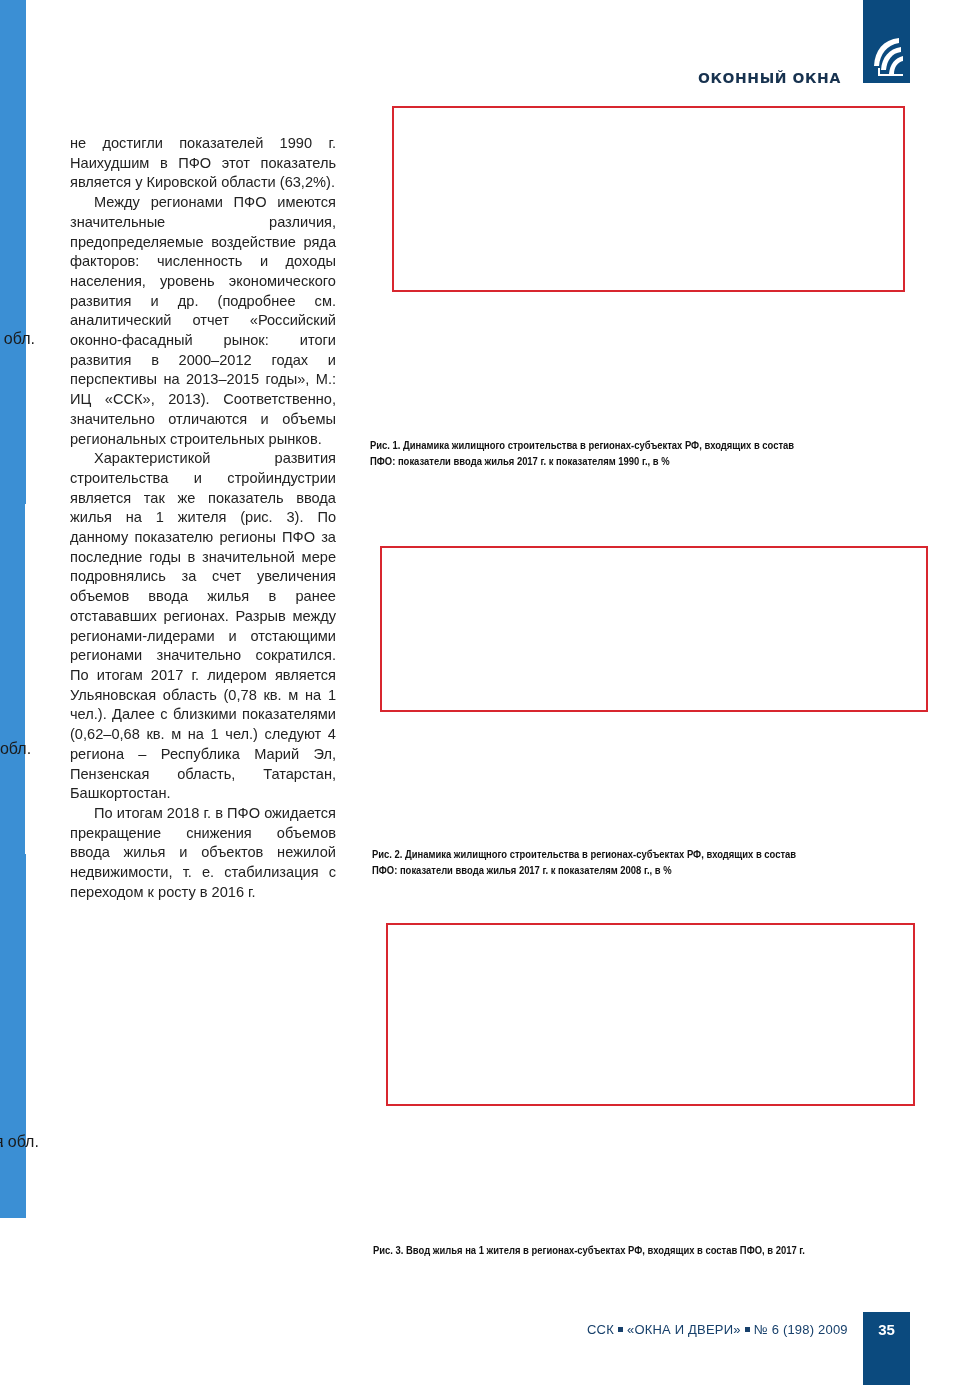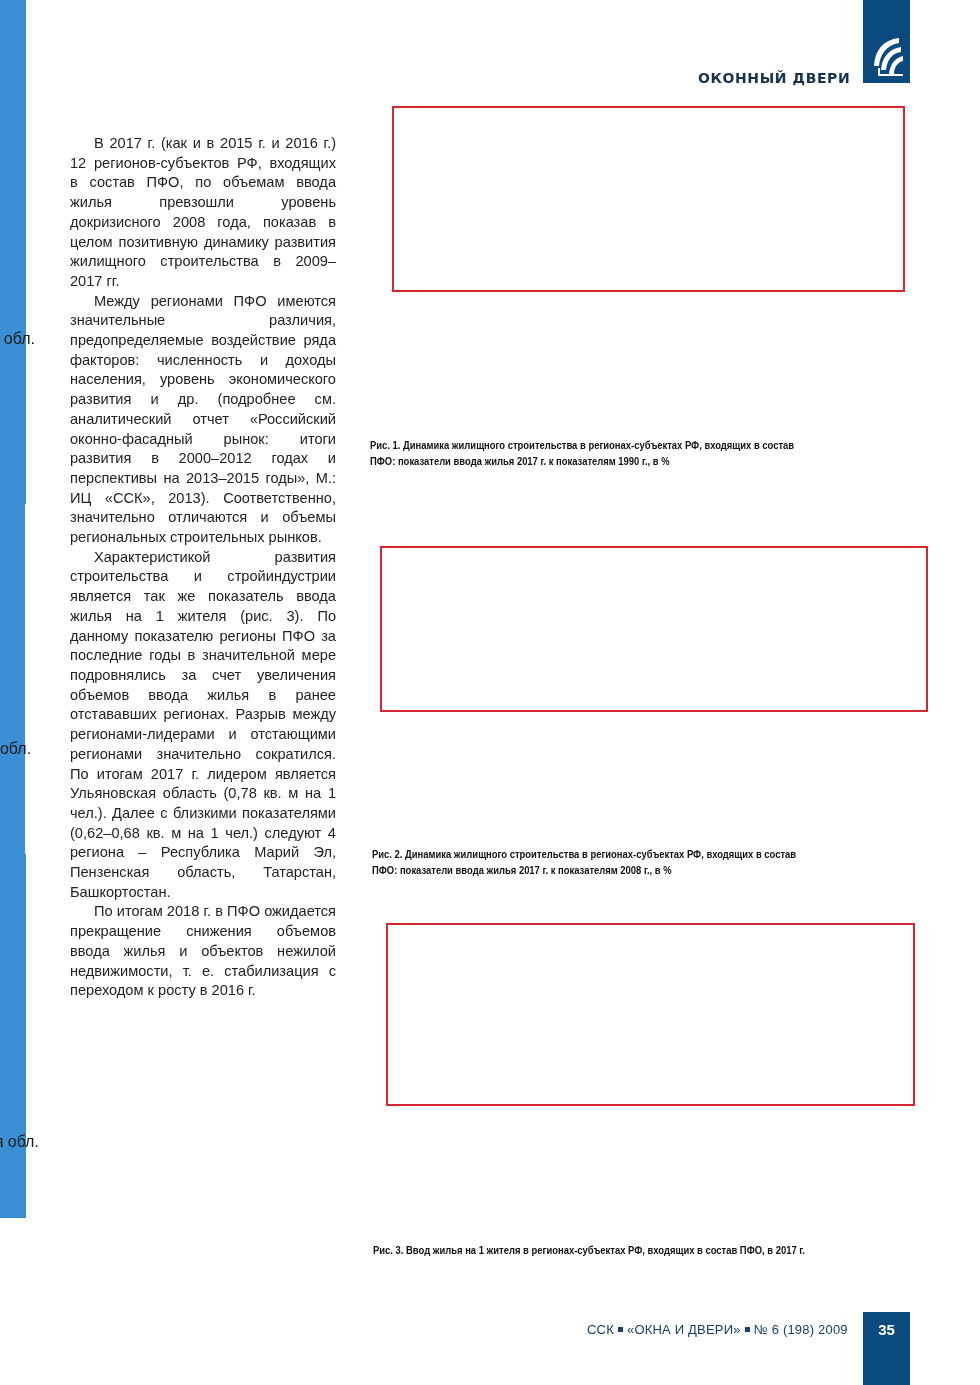--- a/index.html
+++ b/index.html
@@ -30,24 +30,24 @@
 <body>
 
 <div class="tab-top">
   <svg width="34" height="42" viewBox="0 0 34 42">
     <path d="M30 2 C14 4 6 14 5 30 L10 30 C11 18 18 9 30 7 Z" fill="#fff"></path>
     <path d="M32 11 C20 13 13 21 12 34 L17 34 C18 24 23 17 32 16 Z" fill="#fff"></path>
     <path d="M34 20 C26 22 21 28 20 38 L25 38 C25 31 29 26 34 25 Z" fill="#fff"></path>
     <path d="M9 32 L9 40 L34 40 L34 38 L11 38 L11 32 Z" fill="#fff"></path>
   </svg>
 </div>
-<div class="section-title">ОКОННЫЙ ДВЕРИ</div>
+<div class="section-title">ОКОННЫЙ ОКНА</div>
 
 <div class="body-col">
-  <p class="indent">В 2017 г. (как и в 2015 г. и 2016 г.) 12 регионов-субъектов РФ, входящих в состав ПФО, по объемам ввода жилья превзошли уровень докризисного 2008 года, показав в целом позитивную динамику развития жилищного строительства в 2009–2017 гг.</p>
+  <p>не достигли показателей 1990 г. Наихудшим в ПФО этот показатель является у Кировской области (63,2%).</p>
   <p class="indent">Между регионами ПФО имеются значительные различия, предопределяемые воздействие ряда факторов: численность и доходы населения, уровень экономического развития и др. (подробнее см. аналитический отчет «Российский оконно-фасадный рынок: итоги развития в 2000–2012 годах и перспективы на 2013–2015 годы», М.: ИЦ «ССК», 2013). Соответственно, значительно отличаются и объемы региональных строительных рынков.</p>
   <p class="indent">Характеристикой развития строительства и стройиндустрии является так же показатель ввода жилья на 1 жителя (рис. 3). По данному показателю регионы ПФО за последние годы в значительной мере подровнялись за счет увеличения объемов ввода жилья в ранее отстававших регионах. Разрыв между регионами-лидерами и отстающими регионами значительно сократился. По итогам 2017 г. лидером является Ульяновская область (0,78 кв. м на 1 чел.). Далее с близкими показателями (0,62–0,68 кв. м на 1 чел.) следуют 4 региона – Республика Марий Эл, Пензенская область, Татарстан, Башкортостан.</p>
   <p class="indent">По итогам 2018 г. в ПФО ожидается прекращение снижения объемов ввода жилья и объектов нежилой недвижимости, т. е. стабилизация с переходом к росту в 2016 г.</p>
 </div>
 
 <div class="chart" id="chart-0"></div>
 <div class="caption" style="left:370px; top:437px;">
   <div>Рис. 1. Динамика жилищного строительства в регионах-субъектах РФ, входящих в состав</div>
   <div>ПФО: показатели ввода жилья 2017 г. к показателям 1990 г., в %</div>
 </div>

